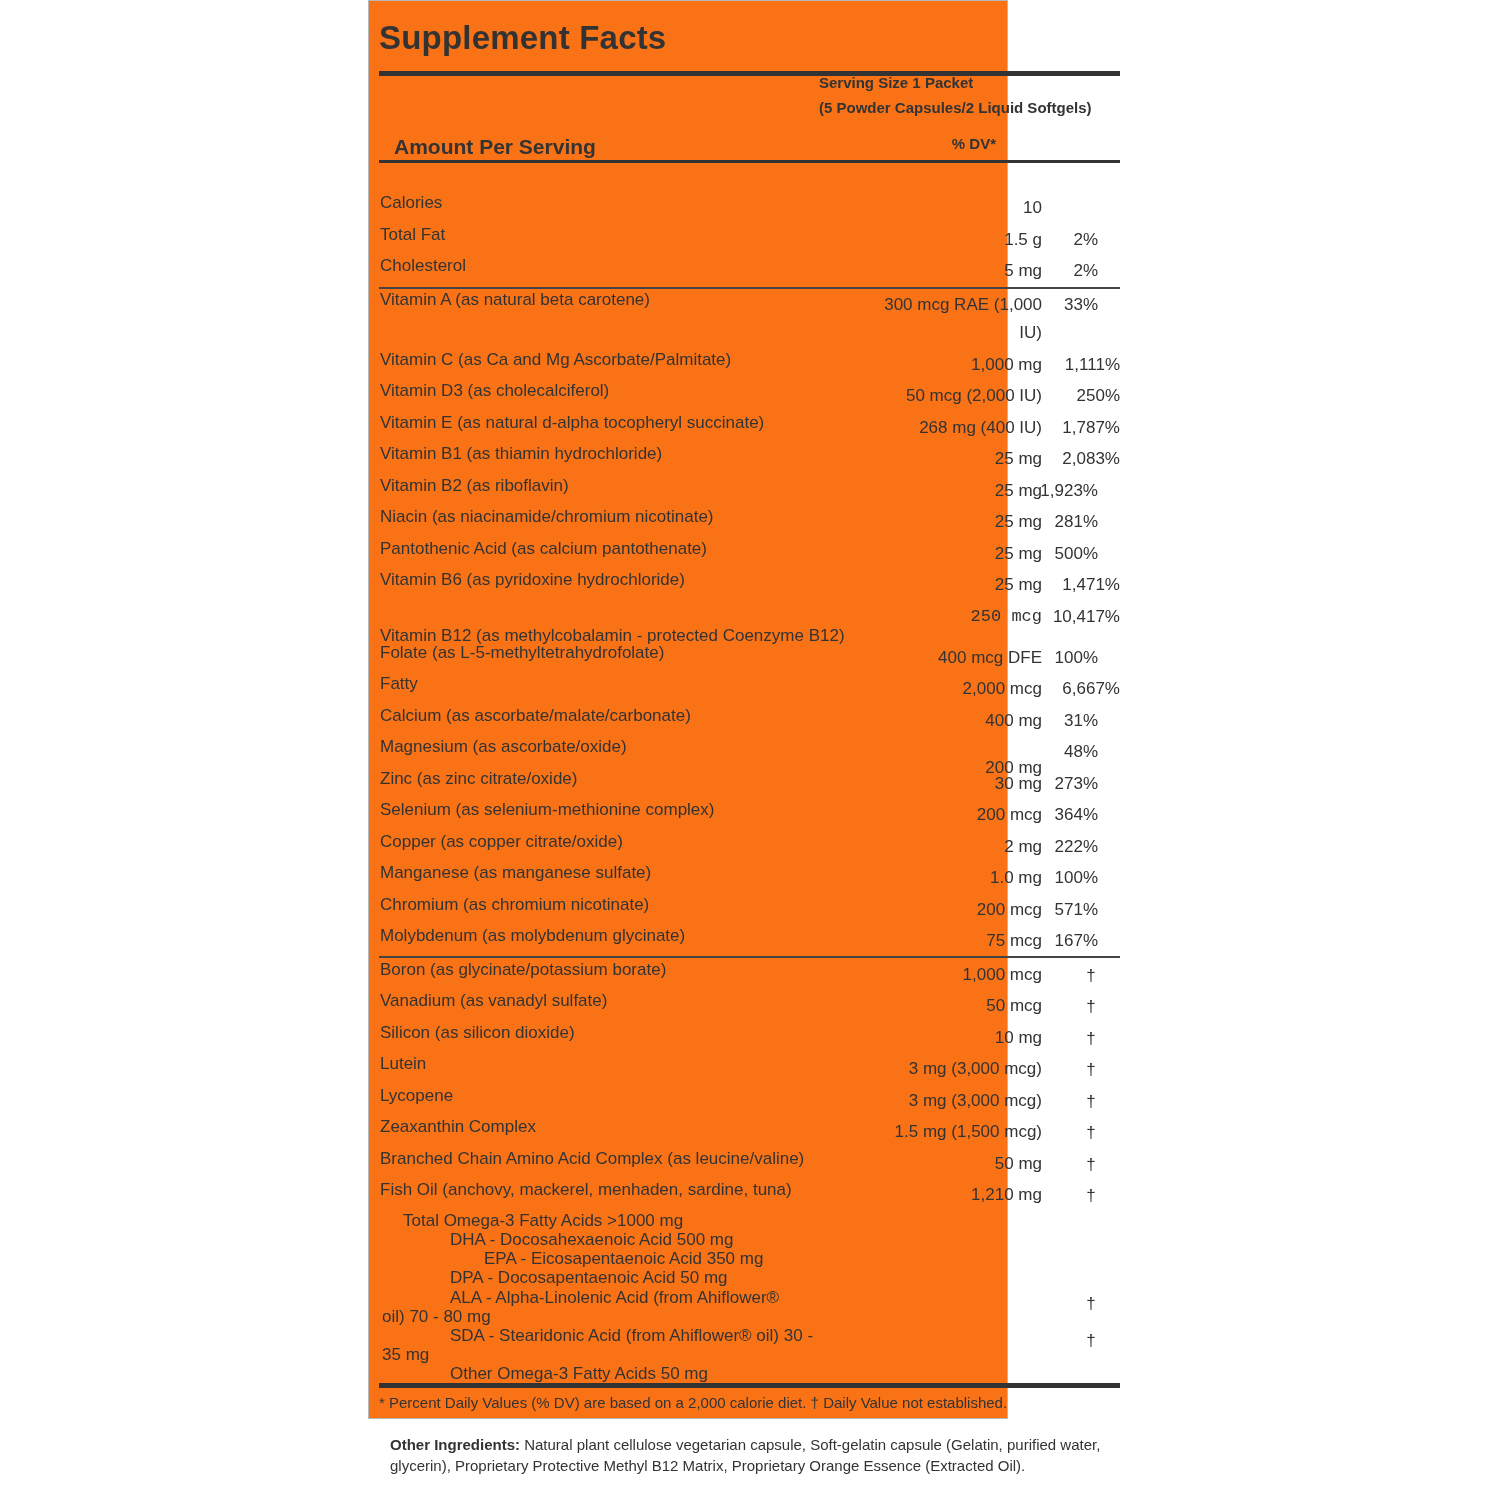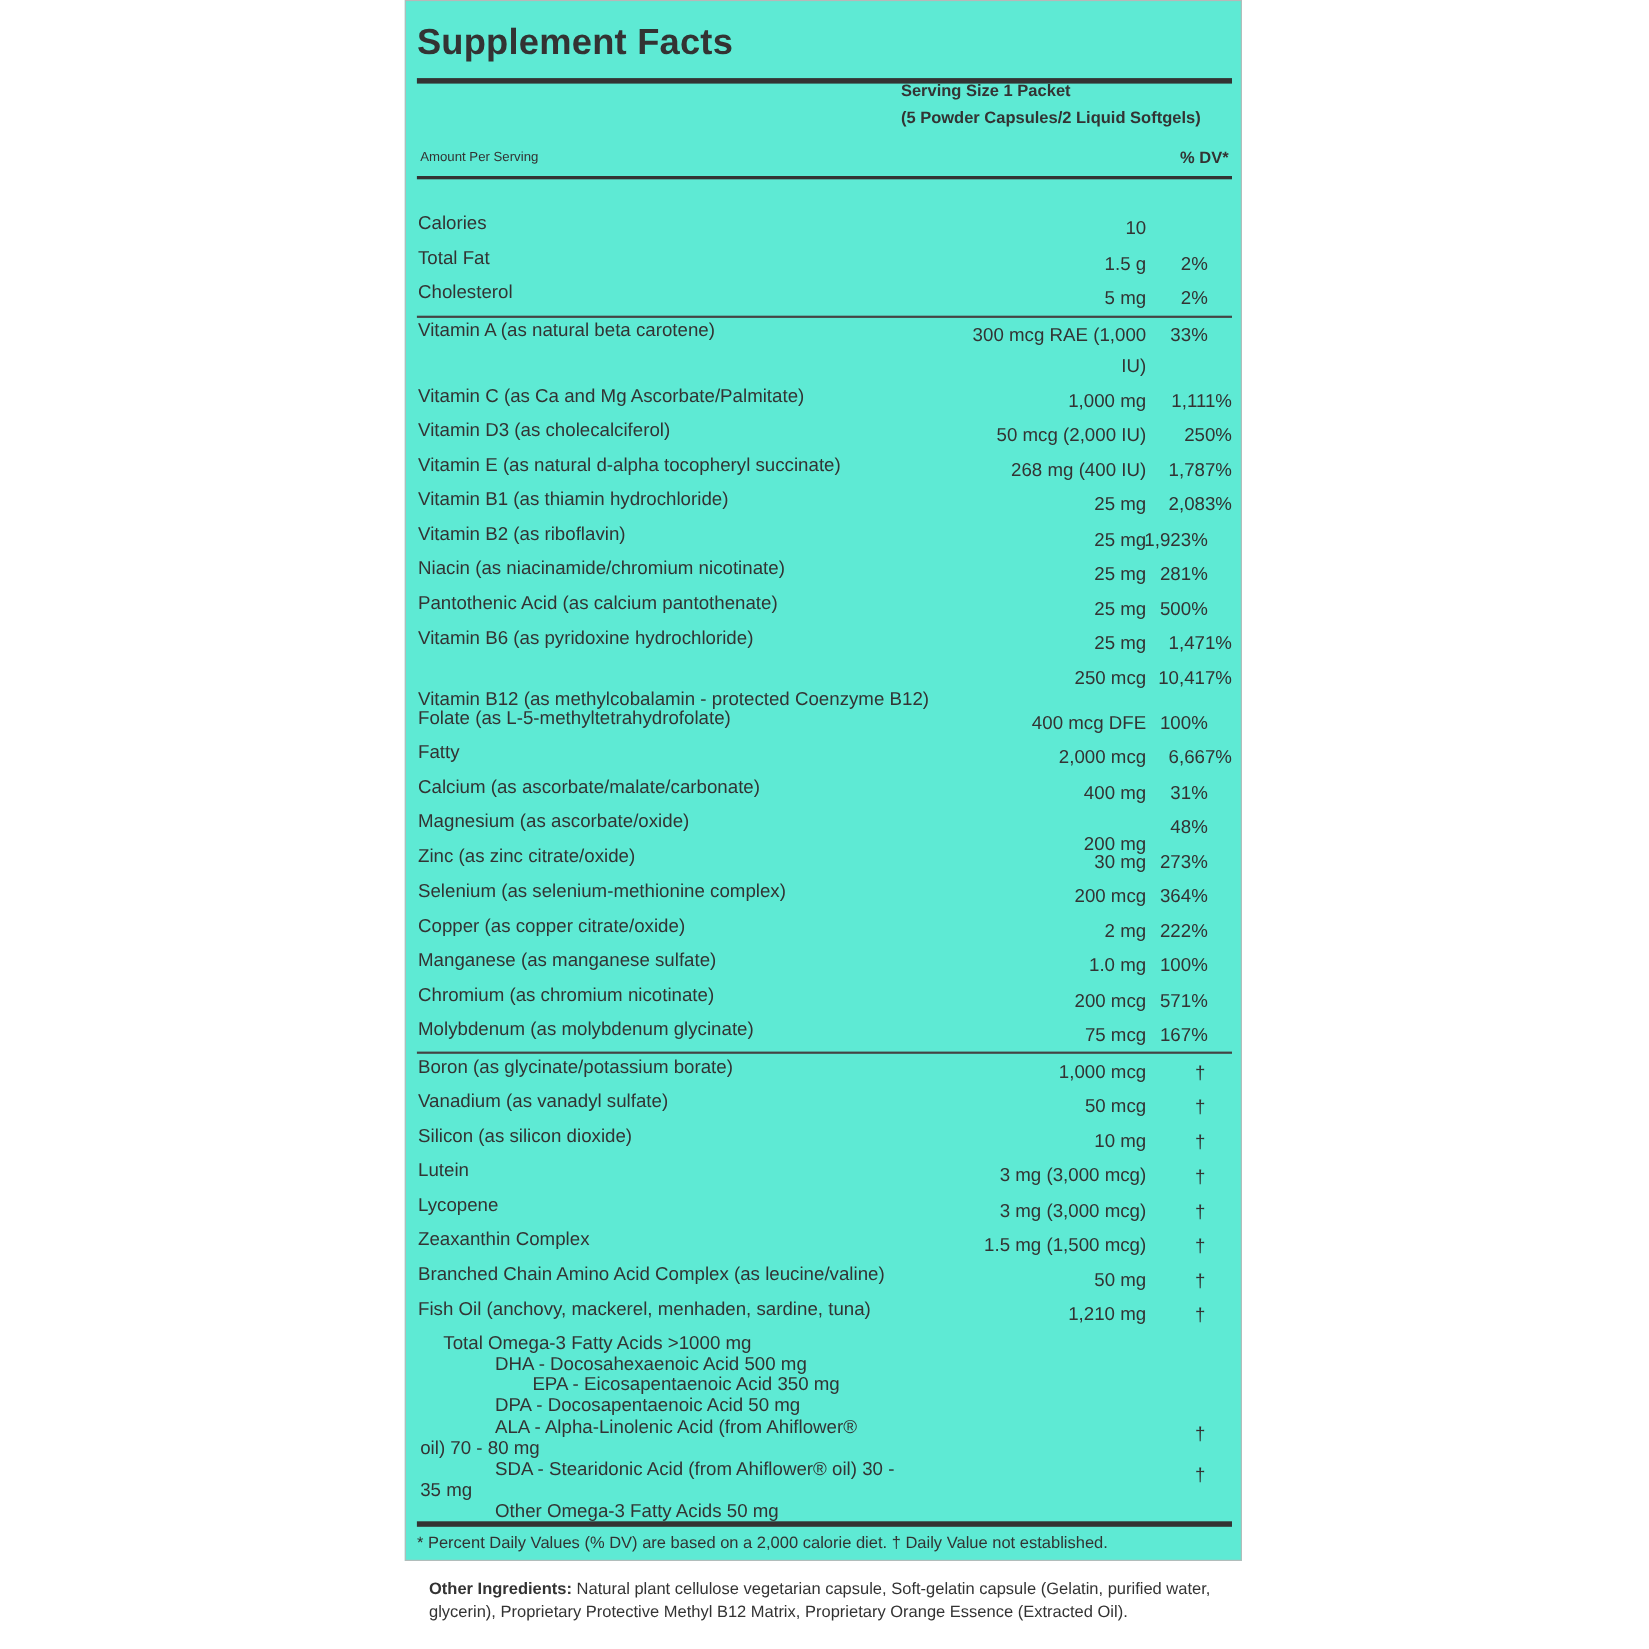--- a/index.html
+++ b/index.html
@@ -1,25 +1,25 @@
 <!DOCTYPE html>
 <html><head>
   <meta charset="utf-8">
   <style>
     html, body { margin: 0; padding: 0; background: #ffffff; }
     body { width: 1499px; height: 1499px; position: relative; overflow: hidden;
            font-family: "Liberation Sans", "DejaVu Sans", sans-serif; color: #333333; }
-    .panel { position: absolute; left: 368px; top: 0px; width: 761px; height: 1419px;
-             border: 1px solid #b8b8b8; box-sizing: border-box; background: #5eead4; }
+    .panel { position: absolute; left: 368px; top: 0px; width: 640px; height: 1419px;
+             border: 1px solid #b8b8b8; box-sizing: border-box; background: #f97316; }
     .title { position: absolute; left: 10px; top: 18px; font-size: 33px; font-weight: bold; color: #333; letter-spacing: 0.2px; }
     .rule-thick { position: absolute; left: 10px; width: 741px; height: 5px; background: #333; }
     .rule-med { position: absolute; left: 10px; width: 741px; height: 3px; background: #333; }
     .rule-thin { position: absolute; left: 10px; width: 741px; height: 2px; background: #444; }
     .serving { position: absolute; left: 450px; font-size: 15px; font-weight: bold; color: #333; white-space: nowrap; }
-    .hdr-left { position: absolute; left: 13px; top: 134px; font-size: 12px; font-weight: normal; }
+    .hdr-left { position: absolute; left: 25px; top: 134px; font-size: 21px; font-weight: bold; }
     .hdr-right { position: absolute; right: 11px; top: 134px; font-size: 15px; font-weight: bold; }
     .row { position: absolute; left: 0; width: 761px; font-size: 17px; color: #333; }
     .row .name { position: absolute; left: 11px; top: 0; width: 475px; line-height: 18px; }
     .row .amt { position: absolute; right: 88px; top: 5px; text-align: right; white-space: nowrap; line-height: 28px; }
     .row .dv { position: absolute; right: 32px; top: 5px; text-align: right; white-space: nowrap; line-height: 18px; }
     .row .dv.tight { right: 10px; }
     .row .dag { position: absolute; right: 32px; top: 5px; width: 14px; text-align: center; }
     .omega { position: absolute; left: 0; width: 761px; font-size: 17px; color: #333; line-height: 19px; }
     .omega .txt { position: absolute; white-space: nowrap; }
     .omega .dag { position: absolute; right: 32px; width: 14px; text-align: center; }
@@ -98,21 +98,21 @@
         <span class="amt" style="top:0;">25 mg</span>
         <span class="dv">500%</span>
       </div>
       <div class="row" style="top: 570px;">
         <span class="name">Vitamin B6 (as pyridoxine hydrochloride)</span>
         <span class="amt" style="top:0;">25 mg</span>
         <span class="dv tight">1,471%</span>
       </div>
       <div class="row" style="top: 602px;">
         <span class="name" style="width:470px;line-height:17px;margin-top:24px;">Vitamin B12 (as methylcobalamin - protected Coenzyme B12)</span>
-        <span class="amt" style="top:0;">250 mcg</span>
+        <span class="amt" style="top:0;font-family:Liberation Mono, monospace;">250 mcg</span>
         <span class="dv tight">10,417%</span>
       </div>
       <div class="row" style="top: 643px;">
         <span class="name">Folate (as L-5-methyltetrahydrofolate)</span>
         <span class="amt" style="top:0;">400 mcg DFE</span>
         <span class="dv">100%</span>
       </div>
       <div class="row" style="top: 674px;">
         <span class="name">Fatty</span>
         <span class="amt" style="top:0;">2,000 mcg</span>

